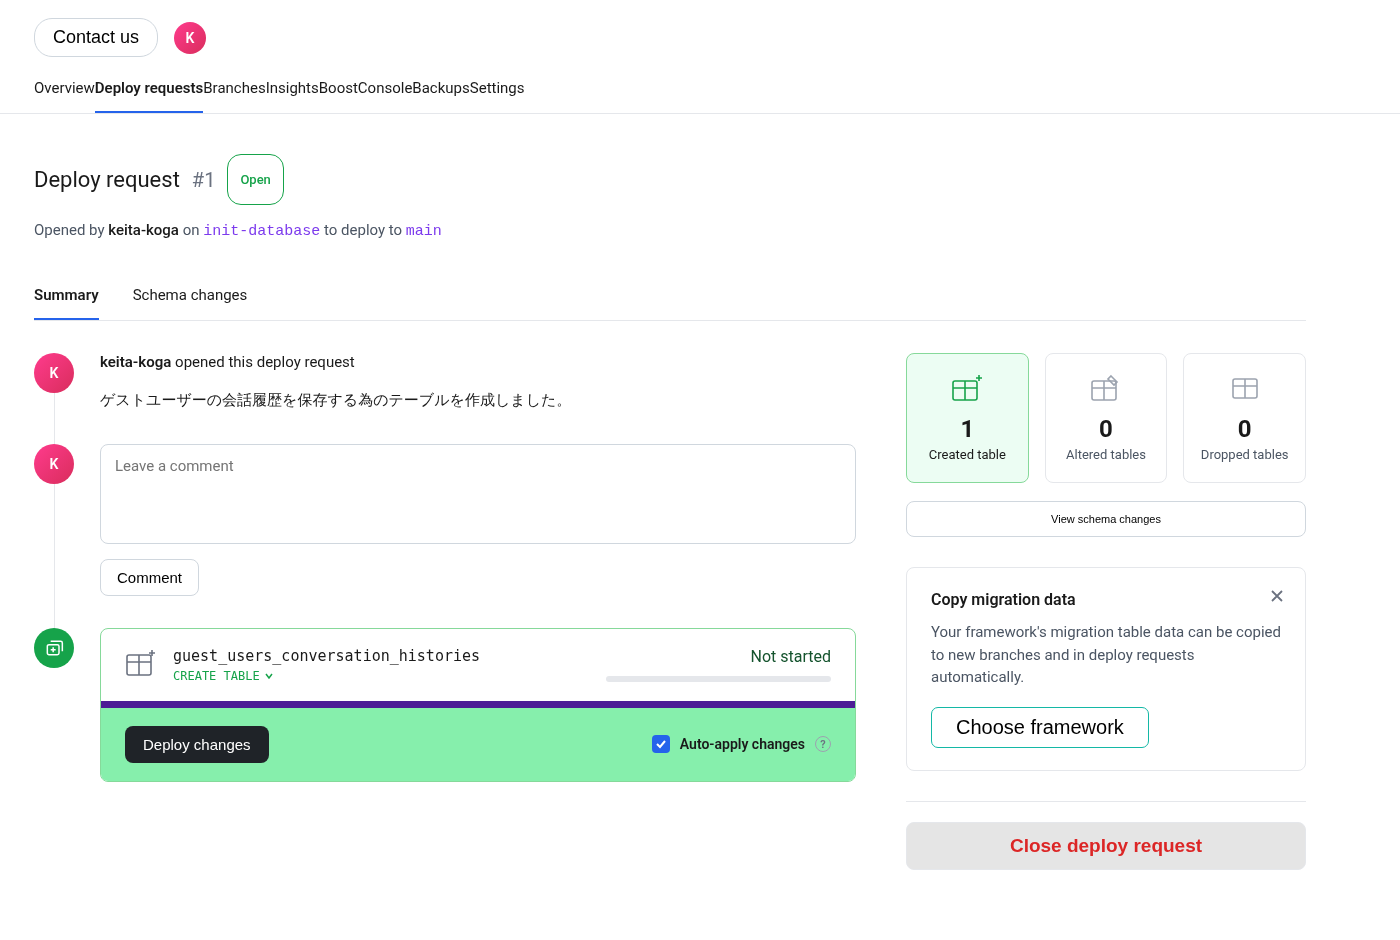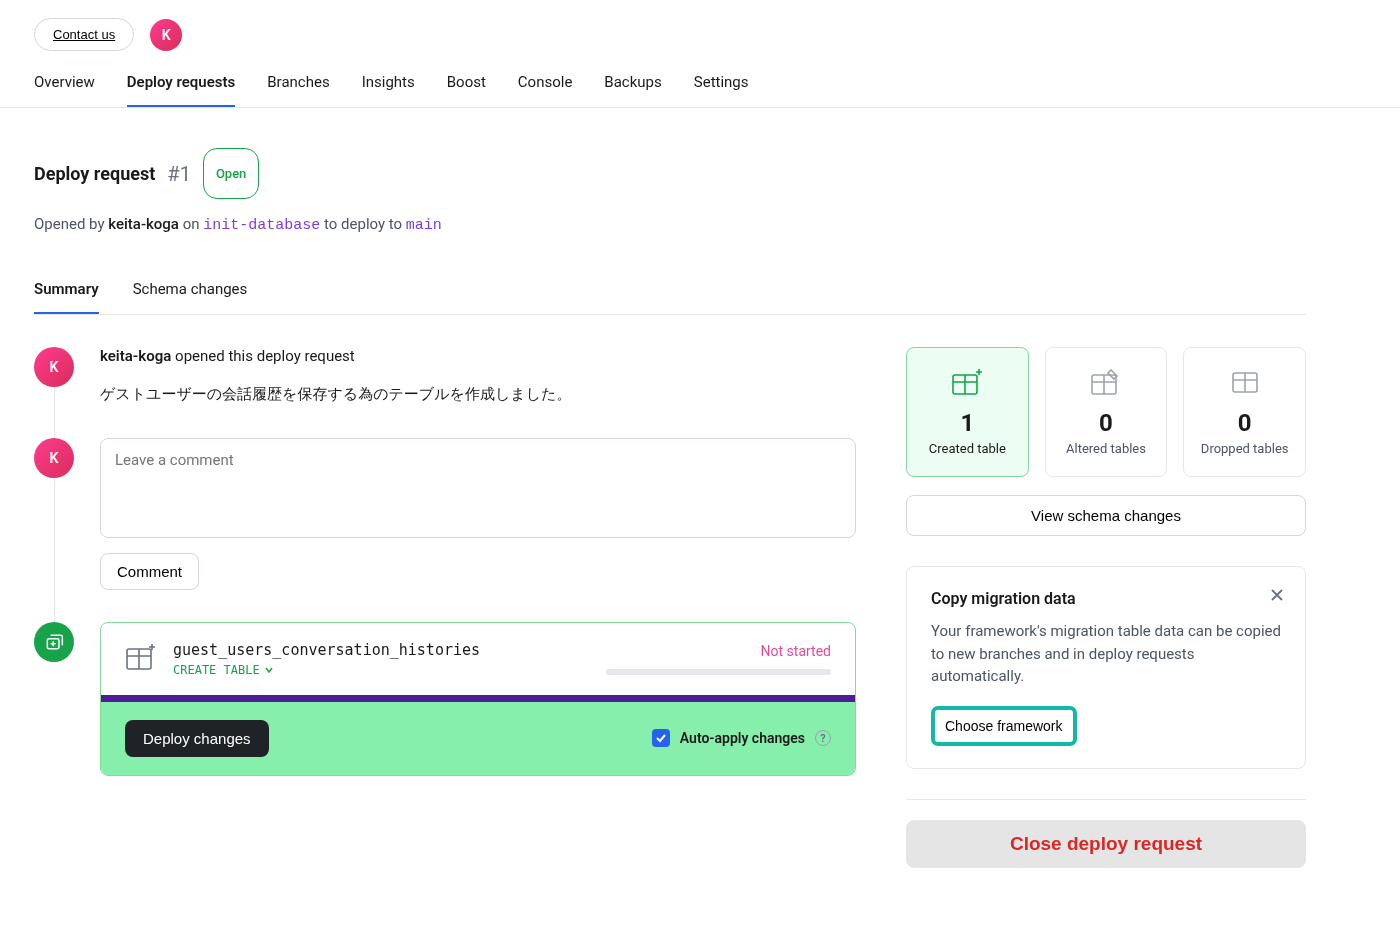--- a/index.html
+++ b/index.html
@@ -5,32 +5,32 @@
   * { box-sizing: border-box; margin: 0; padding: 0; }
   body { font-family: -apple-system, BlinkMacSystemFont, "Segoe UI", Roboto, Helvetica, Arial, sans-serif; font-size: 14px; color: #1a1a1a; background: #fff; }
   a { text-decoration: none; color: inherit; }
 
   .topbar { display: flex; align-items: center; justify-content: space-between; padding: 18px 34px 0 34px; }
   .crumbs { display: flex; align-items: center; gap: 14px; font-size: 17px; font-weight: 500; }
   .logo { width: 34px; height: 34px; border-radius: 50%; background: #000; display: flex; align-items: center; justify-content: center; }
   .logo svg { width: 22px; height: 22px; }
   .crumb-sep { color: #9aa0a6; }
   .top-right { display: flex; align-items: center; gap: 16px; }
-  .btn { border: 1px solid #d0d7de; background: #fff; border-radius: 18px; padding: 8px 18px; font-size: 13px; font-weight: 500; cursor: pointer; text-decoration: underline; }
+  .btn { border: 1px solid #d0d7de; background: #fff; border-radius: 18px; padding: 8px 18px; font-size: 18px; font-weight: 500; cursor: pointer; }
   .avatar { width: 32px; height: 32px; border-radius: 50%; background: linear-gradient(135deg,#ff3b8d,#d92d5c); display: flex; align-items: center; justify-content: center; color: #fff; font-weight: 600; font-size: 14px; }
   .avatar.lg { width: 40px; height: 40px; }
 
-  .mainnav { display: flex; gap: 32px; padding: 22px 34px 0 34px; border-bottom: 1px solid #e5e7eb; font-size: 15px; }
+  .mainnav { display: flex; padding: 22px 34px 0 34px; border-bottom: 1px solid #e5e7eb; font-size: 15px; }
   .mainnav-item { padding-bottom: 14px; cursor: pointer; color: #1a1a1a; }
   .mainnav-item.active { font-weight: 600; border-bottom: 2px solid #2563eb; }
 
   .page { padding: 40px 34px 40px 34px; max-width: 1340px; }
 
   .titlewrap { display: flex; align-items: center; gap: 12px; }
-  .page-title { font-size: 18px; font-weight: 700; }
+  .page-title { font-size: 22px; font-weight: 400; }
   .pr-num { font-size: 20px; color: #6b7280; font-weight: 400; }
   .status-pill { border: 1px solid #16a34a; color: #16a34a; background: #fff; border-radius: 14px; padding: 17px 12px; font-size: 13px; font-weight: 500; }
   .subline { margin-top: 16px; font-size: 15px; color: #4b5563; }
   .subline .user { color: #1a1a1a; font-weight: 500; }
   .code { font-family: "SFMono-Regular", Consolas, "Liberation Mono", Menlo, monospace; color: #7c3aed; }
 
   .subtabs { display: flex; gap: 34px; margin-top: 46px; border-bottom: 1px solid #e5e7eb; font-size: 15px; }
   .subtab { padding-bottom: 14px; cursor: pointer; }
   .subtab.active { font-weight: 600; border-bottom: 2px solid #2563eb; }
 
@@ -52,44 +52,44 @@
   .btn-sq { border: 1px solid #d0d7de; background: #fff; border-radius: 8px; padding: 9px 16px; font-size: 15px; font-weight: 500; cursor: pointer; margin-top: 12px; }
 
   .deploy-icon { width: 40px; height: 40px; border-radius: 50%; background: #16a34a; display: flex; align-items: center; justify-content: center; color: #fff; }
 
   .deploy-card { border: 1px solid #86d99a; border-radius: 8px; overflow: hidden; }
   .deploy-row { display: flex; align-items: center; gap: 16px; padding: 18px 24px; }
   .deploy-row .tbl-icon { color: #6b7280; }
   .table-name { font-family: "SFMono-Regular", Consolas, monospace; font-size: 15px; }
   .create-lbl { font-family: "SFMono-Regular", Consolas, monospace; font-size: 12px; color: #16a34a; margin-top: 4px; display: flex; align-items: center; gap: 4px; cursor: pointer; }
   .deploy-right { margin-left: auto; display: flex; flex-direction: column; align-items: flex-end; gap: 10px; }
-  .not-started { color: #ec4899; font-size: 14px; }
+  .not-started { color: #14532d; font-size: 16px; }
   .progress { width: 225px; height: 6px; background: #e5e7eb; border-radius: 4px; }
 
   .deploy-footer { background: #86efac; border-top: 7px solid #4c1d95; padding: 18px 24px; display: flex; align-items: center; justify-content: space-between; }
   .btn-primary { background: #1f2328; color: #fff; border: none; border-radius: 8px; padding: 10px 18px; font-size: 15px; font-weight: 500; cursor: pointer; }
   .auto-apply { display: flex; align-items: center; gap: 10px; font-size: 14px; font-weight: 600; }
   .checkbox { width: 18px; height: 18px; border-radius: 4px; background: #2563eb; display: flex; align-items: center; justify-content: center; color: #fff; }
   .qmark { width: 16px; height: 16px; border: 1px solid #9ca3af; border-radius: 50%; display: flex; align-items: center; justify-content: center; font-size: 11px; color: #6b7280; }
 
   .stats { display: flex; gap: 16px; }
   .stat { flex: 1; border: 1px solid #e5e7eb; border-radius: 8px; padding: 20px 10px; text-align: center; }
   .stat.created { background: #ecfdf3; border-color: #86d99a; }
   .stat .num { font-size: 24px; font-weight: 700; margin-top: 10px; }
   .stat .lbl { font-size: 13px; color: #4b5563; margin-top: 4px; }
   .stat.created .lbl { color: #1a1a1a; }
   .stat svg { width: 34px; height: 28px; }
 
-  .btn-wide { width: 100%; border: 1px solid #d0d7de; background: #fff; border-radius: 8px; padding: 11px; font-size: 15px; font-weight: 500; cursor: pointer; margin-top: 18px; }
+  .btn-wide { width: 100%; border: 1px solid #d0d7de; background: #fff; border-radius: 8px; padding: 11px; font-size: 11px; font-weight: 500; cursor: pointer; margin-top: 18px; }
 
   .mig-card { border: 1px solid #e5e7eb; border-radius: 8px; padding: 22px 24px; margin-top: 30px; position: relative; }
   .mig-title { font-size: 16px; font-weight: 600; }
   .mig-close { position: absolute; top: 20px; right: 20px; color: #6b7280; cursor: pointer; }
   .mig-body { color: #4b5563; font-size: 15px; line-height: 1.5; margin-top: 12px; }
-  .btn-sm { border: 4px solid #14b8a6; background: #fff; border-radius: 7px; padding: 8px 10px; font-size: 14px; font-weight: 500; cursor: pointer; margin-top: 18px; }
+  .btn-sm { border: 1px solid #14b8a6; background: #fff; border-radius: 7px; padding: 8px 24px; font-size: 20px; font-weight: 500; cursor: pointer; margin-top: 18px; }
 
   .divider { height: 1px; background: #e5e7eb; margin-top: 30px; }
   .btn-danger { width: 100%; border: 1px solid #e5e7eb; background: #e5e5e5; color: #dc2626; border-radius: 8px; padding: 12px; font-size: 19px; font-weight: 600; cursor: pointer; margin-top: 20px; }
 </style>
 </head>
 <body>
 
 <div class="topbar">
   <div class="top-right">
     <button class="btn">Contact us</button>

